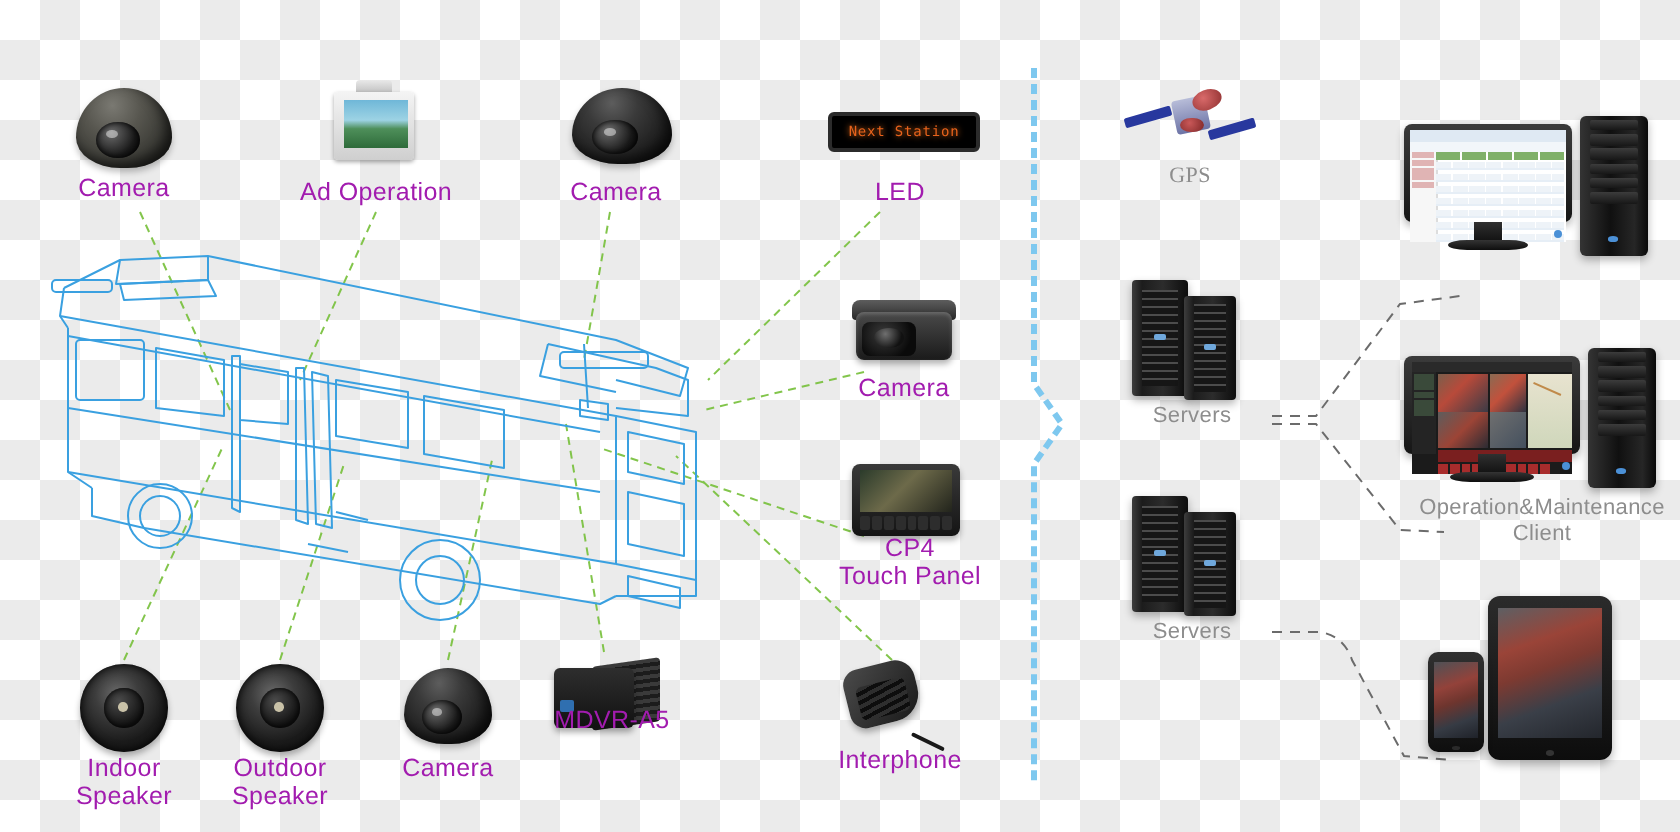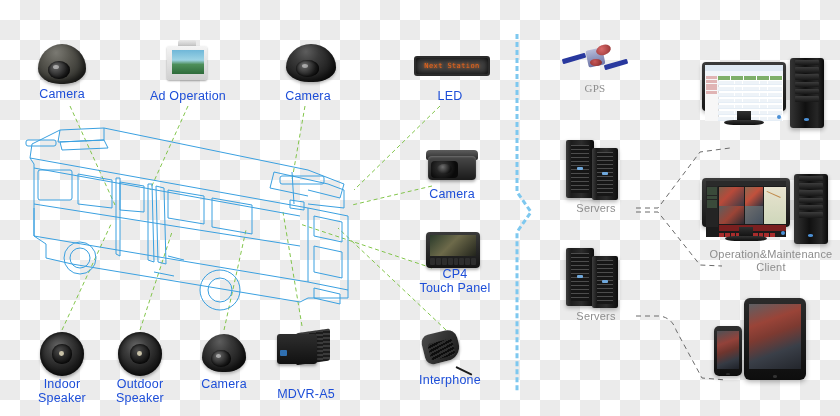--- a/index.html
+++ b/index.html
@@ -13,21 +13,21 @@
     background-size:40px 40px;
     background-position:0 0, 20px 20px;
   }
   #stage{position:relative;width:840px;height:416px;}
   #links{position:absolute;left:0;top:0;width:840px;height:416px;pointer-events:none;}
 
   .node{position:absolute;}
   .lbl{
     position:absolute;text-align:center;
     font-size:12.5px;line-height:13.5px;
-    color:#1d4ed8;white-space:pre-line;letter-spacing:.2px;
+    color:#a21caf;white-space:pre-line;letter-spacing:.2px;
   }
   .lbl.gray{color:#8d8d8d;font-size:11px;line-height:12.5px;}
   .icon{position:absolute;}
 
   
   .dome{
     width:100%;height:100%;
     background:radial-gradient(ellipse at 38% 22%,#7a7972 0%,#57564f 34%,#3a3a35 68%,#232320 100%);
     border-radius:50% 50% 46% 46%/62% 62% 38% 38%;
     box-shadow:inset -3px -3px 6px rgba(0,0,0,.6), 0 2px 3px rgba(0,0,0,.25);
@@ -68,21 +68,21 @@
   .admon .scr{
     position:absolute;left:14%;top:10%;width:78%;height:72%;
     background:linear-gradient(#6fb7d8 0%,#9dd3e4 42%,#4e8f5a 60%,#2e6b3a 100%);
   }
   .admon .arm{
     position:absolute;left:30%;top:0;width:40%;height:16%;
     background:linear-gradient(#e9e9e9,#bdbdbd);border-radius:2px 2px 0 0;
   }
 
   .ledbar{
-    width:100%;height:100%;background:#404040;border:2px solid #2b2b2b;border-radius:3px;
+    width:100%;height:100%;background:#000000;border:2px solid #2b2b2b;border-radius:3px;
     display:flex;align-items:center;justify-content:center;
     box-shadow:inset 0 0 6px #000;
   }
   .ledbar span{
     color:#e8631c;font-size:7px;letter-spacing:.4px;
     font-family:"DejaVu Sans Mono", monospace;text-shadow:0 0 3px #ff7a22;
   }
 
   .boxcam{width:100%;height:100%;position:relative;}
   .boxcam .body{
@@ -391,21 +391,21 @@
   </div>
   <div class="lbl" style="left:178px;top:378px;width:92px;">Camera</div>
 
   <div class="icon" style="left:276px;top:328px;width:56px;height:42px">
     <div class="mdvr">
         <div class="b2"></div>
         <div class="b1"></div>
         <div class="led"></div>
       </div>
   </div>
-  <div class="lbl" style="left:262px;top:388px;width:88px;">MDVR-A5</div>
+  <div class="lbl" style="left:262px;top:354px;width:88px;">MDVR-A5</div>
 
   <div class="icon" style="left:420px;top:330px;width:54px;height:42px">
     <div class="mic">
         <div class="head"></div>
         <div class="grill"></div>
         <div class="cord"></div>
       </div>
   </div>
   <div class="lbl" style="left:398px;top:374px;width:104px;">Interphone</div>
 

